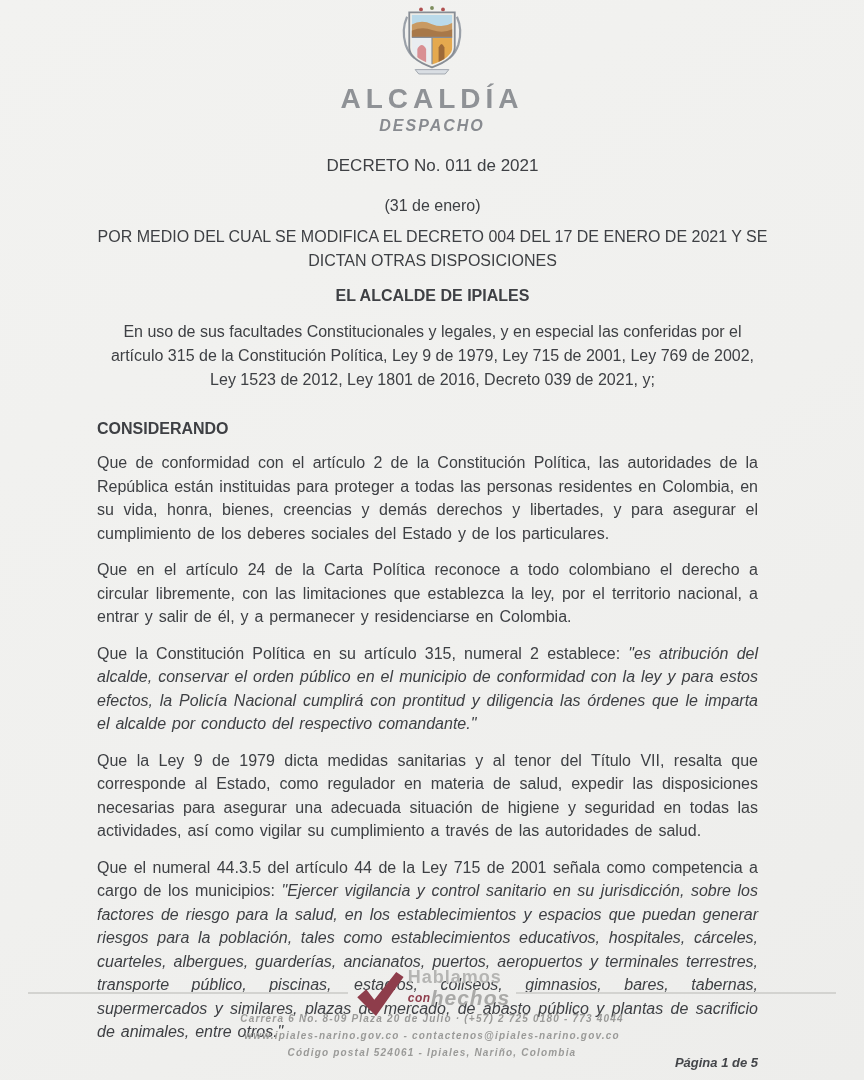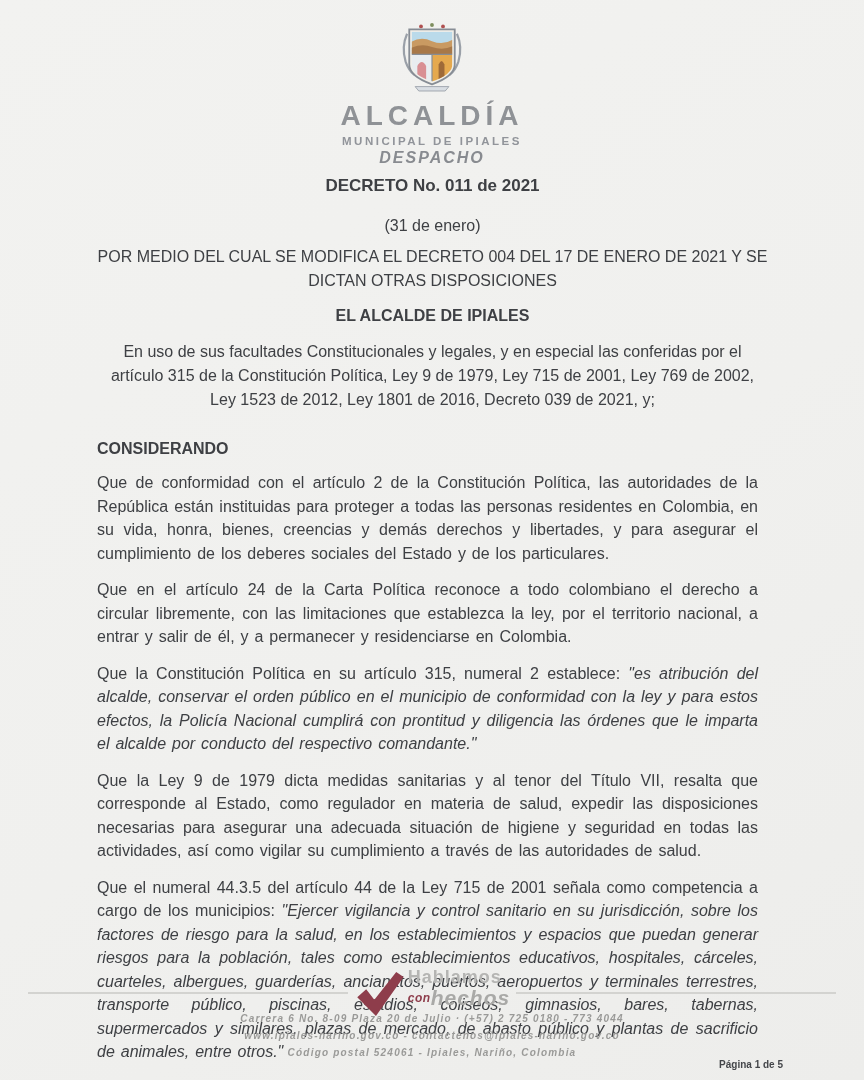--- a/index.html
+++ b/index.html
@@ -7,39 +7,39 @@
     position:relative;
     width:864px;height:1080px;
     margin:0 auto;
     background:linear-gradient(145deg,#f2f2f0 0%,#f0f0ee 55%,#ededeb 100%);
     font-family:"Liberation Sans","DejaVu Sans",sans-serif;
     color:#3e4044;
     overflow:hidden;
     box-sizing:border-box;
   }
   
-  .letterhead{ text-align:center; padding-top:22px; }
+  .letterhead{ text-align:center; padding-top:5px; }
   .crest{ display:inline-block; line-height:0; }
   .org-name{
     font-size:28px; font-weight:bold; letter-spacing:5px;
     color:#8f9296; margin-top:2px;
   }
   .org-sub{
     font-size:11.5px; font-weight:600; letter-spacing:2.5px;
     color:#91949a; margin-top:3px;
   }
   .org-office{
     font-size:16px; font-weight:bold; letter-spacing:2px;
     color:#888b90; margin-top:2px;font-style:italic;
   }
   
   .doc-body{ padding:0 96px 0 97px; }
   .h-decree{
-    text-align:center; font-weight:bold; font-size:17px;
-    margin-top:9px;
+    text-align:center; font-weight:normal; font-size:17px;
+    margin-top:21px;
   }
   .h-date{ text-align:center; font-size:16px; margin-top:21px; }
   .h-subject{
     text-align:center; font-size:16px; line-height:24px; margin-top:10px;
   }
   .h-issuer{
     text-align:center; font-weight:bold; font-size:16px; margin-top:14px;
   }
   .h-powers{
     text-align:center; font-size:16px; line-height:24px; margin-top:15px;
@@ -79,22 +79,22 @@
     font-size:21px; font-weight:bold; font-style:italic; color:#a9a9a7;
     letter-spacing:1px;
   }
   .address{
     position:absolute; top:58px; left:0; right:0;
     text-align:center; font-style:italic; color:#9a9a98;
     font-size:10px; line-height:17px; letter-spacing:1.2px;
     font-weight:600;
   }
   .pagenum{
-    position:absolute; right:81px; bottom:10px;
-    font-weight:bold; font-size:10px; color:#44464a;
+    position:absolute; right:106px; bottom:10px;
+    font-weight:bold; font-size:13px; color:#44464a;font-style:italic;
   }
 </style>
 </head>
 <body>
 
 <div class="page">
 
   <div class="letterhead">
     <span class="crest">
       <svg width="66" height="72" viewBox="0 0 90 98">
@@ -125,21 +125,20 @@
           <path d="M54 82 V58 Q58 48 62 58 V82 Z" fill="#9e6a38"></path>
 
           <line x1="17" y1="44" x2="73" y2="44" stroke="#878d95" stroke-width="1.6"></line>
           <line x1="45" y1="44" x2="45" y2="84" stroke="#878d95" stroke-width="1.6"></line>
         </g>
 
         <path d="M22 88 H68 L63 94 H27 Z" fill="#d9dee3" stroke="#9aa0a8" stroke-width="1.2"></path>
       </svg>
     </span>
     <div class="org-name">ALCALDÍA</div>
-    <div class="org-sub">MUNICIPAL DE IPIALES</div>
     <div class="org-office">DESPACHO</div>
   </div>
 
   <div class="doc-body">
     <div class="h-decree">DECRETO No. 011 de 2021</div>
     <div class="h-date">(31 de enero)</div>
     <div class="h-subject">POR MEDIO DEL CUAL SE MODIFICA EL DECRETO 004 DEL 17 DE ENERO DE 2021 Y SE DICTAN OTRAS DISPOSICIONES</div>
     <div class="h-issuer">EL ALCALDE DE IPIALES</div>
     <div class="h-powers">En uso de sus facultades Constitucionales y legales, y en especial las conferidas por el artículo 315 de la Constitución Política, Ley 9 de 1979, Ley 715 de 2001, Ley 769 de 2002, Ley 1523 de 2012, Ley 1801 de 2016, Decreto 039 de 2021, y;</div>
     <div class="h-considering">CONSIDERANDO</div>

